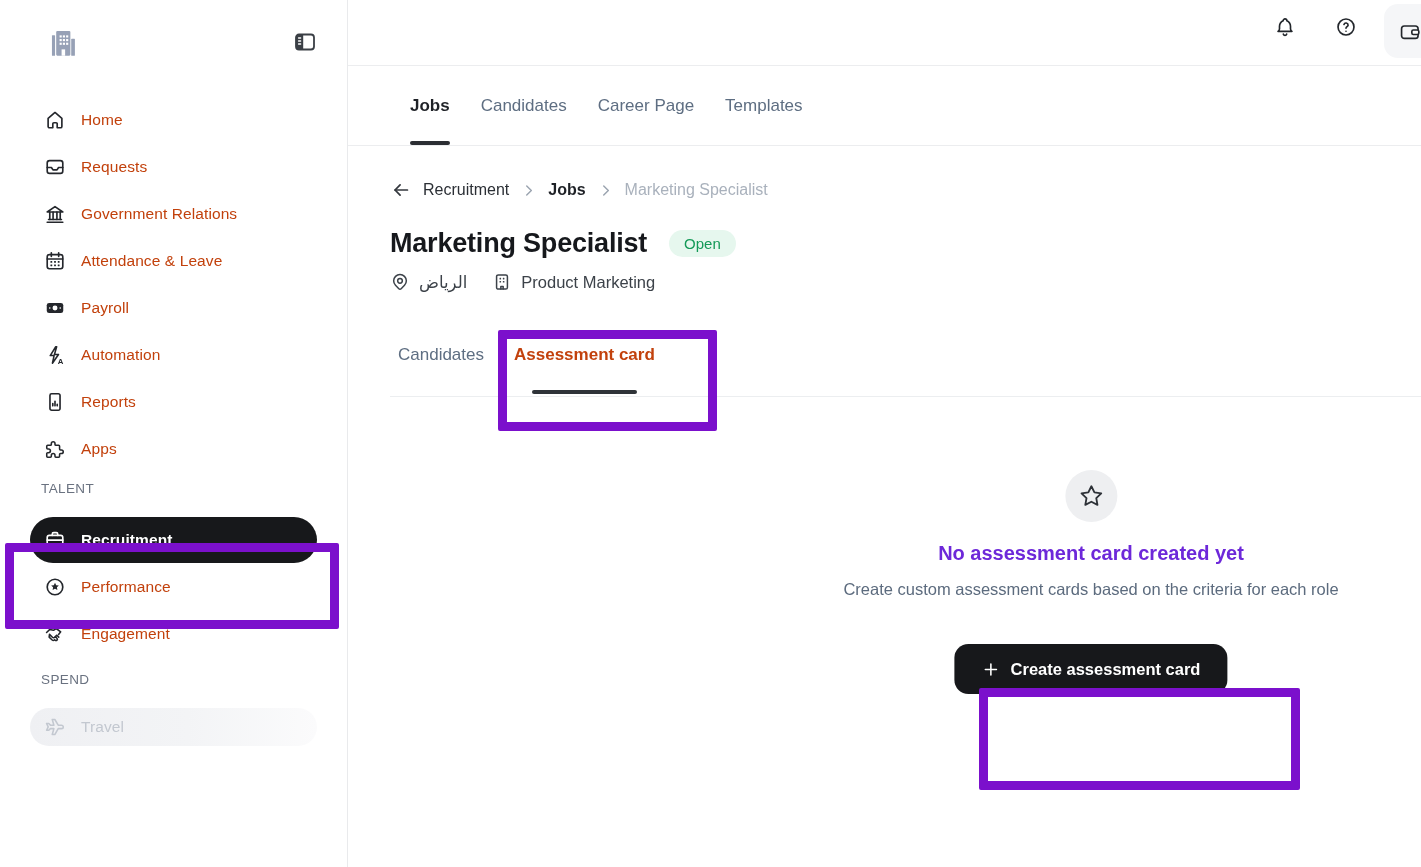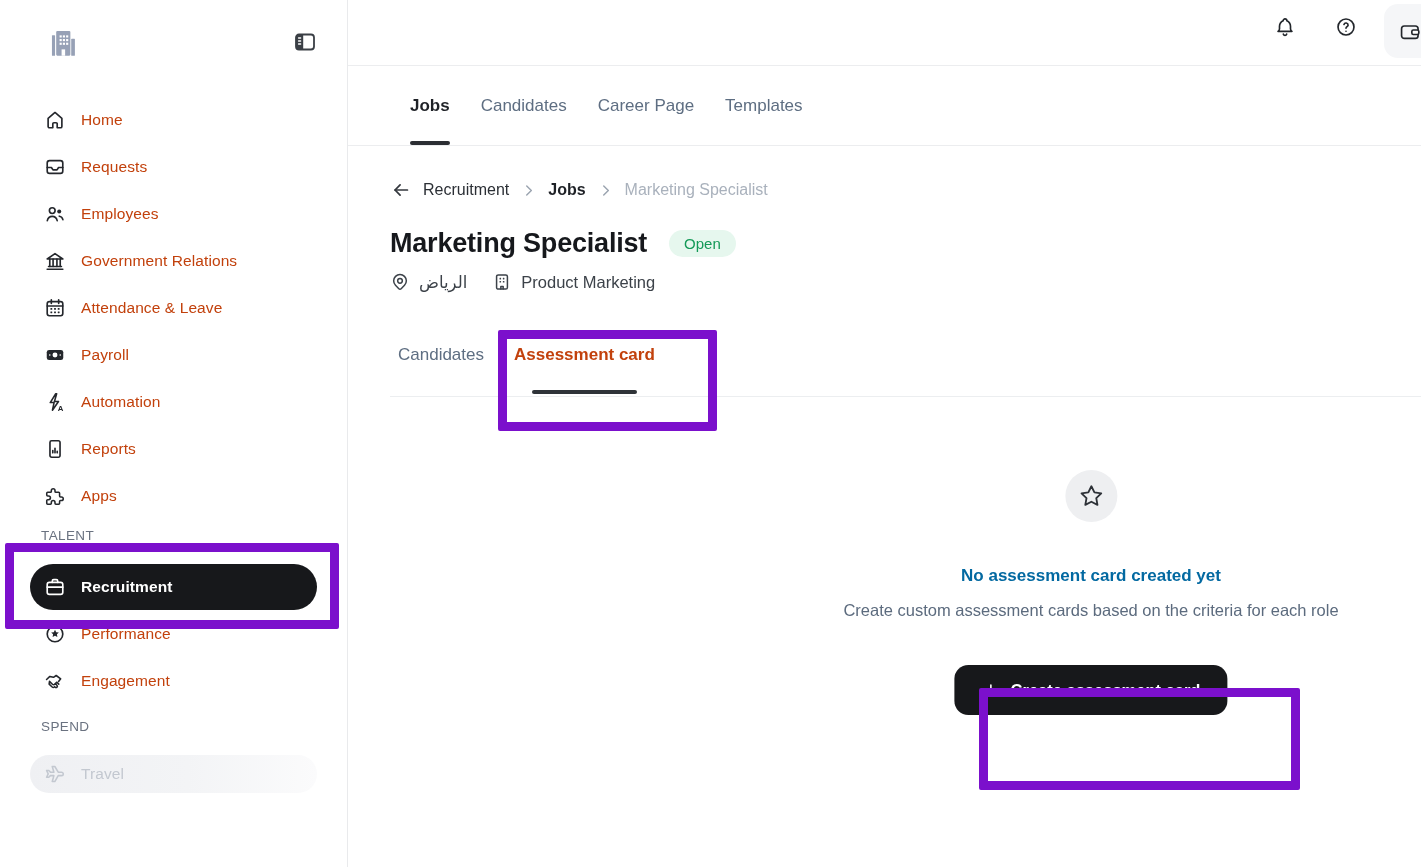--- a/index.html
+++ b/index.html
@@ -59,21 +59,21 @@
 
   .secondary-tabs { margin-top:38px; display:flex; gap:30px; height:64px; padding-left:8px; border-bottom:1px solid #eceef0; }
   .stab { position:relative; padding-top:12px; font-size:17px; font-weight:500; color:#5e6e82; cursor:pointer; display:flex; justify-content:center; }
   .stab.active { color:#c2410c; font-weight:600; }
   .stab.active .stab-underline { position:absolute; bottom:2px; width:105px; height:4.5px; border-radius:3px; background:#2f3338; }
 
   .content-body { position:relative; height:467px; }
   .empty-state { position:absolute; top:73px; left:743px; transform:translateX(-50%); display:flex; flex-direction:column; align-items:center; }
   .star-circle { width:52px; height:52px; border-radius:50%; background:#eeeff1; display:flex; align-items:center; justify-content:center; color:#2e3238; }
   .star-circle svg { width:26px; height:26px; }
-  .empty-title { margin-top:44px; font-size:17px; font-weight:700; color:#0369a1; white-space:nowrap; }
+  .empty-title { margin-top:20px; font-size:20px; font-weight:700; color:#6d28d9; white-space:nowrap; }
   .empty-desc { margin-top:15px; font-size:16.5px; color:#5c6b7e; white-space:nowrap; }
   .create-btn { margin-top:45px; height:50px; padding:0 27px; background:var(--active-pill,#17181b); color:#fff; border:none; border-radius:14px;
                 display:flex; align-items:center; gap:10px; font-size:16.5px; font-weight:600; font-family:inherit; cursor:pointer; white-space:nowrap; }
   .create-btn .plus { width:19px; height:19px; color:#fff; }
 
   
   .annotation { position:absolute; border:9px solid var(--annotation,#7b10cc); border-radius:2px; z-index:40; pointer-events:none; }
   .anno-recruitment { left:5px; top:543px; width:334px; height:86px; }
   .anno-assessment { left:498px; top:330px; width:219px; height:101px; }
   .anno-create { left:979px; top:688px; width:321px; height:102px; }
@@ -133,31 +133,20 @@
       <div class="nav-item">
         <span class="nicon">
           <svg viewBox="0 0 24 24" fill="none" stroke="currentColor" stroke-width="1.8" stroke-linecap="round" stroke-linejoin="round">
               <rect x="3.5" y="5" width="17" height="14" rx="2.6"></rect>
               <path d="M3.5 12.5h4.6l1.7 2.7h4.4l1.7-2.7h4.6"></path>
             </svg>
         </span>
         <span class="nlabel">Requests</span>
       </div>
 
-      <div class="nav-item">
-        <span class="nicon">
-          <svg viewBox="0 0 24 24" fill="none" stroke="currentColor" stroke-width="1.8" stroke-linecap="round" stroke-linejoin="round">
-              <circle cx="9" cy="8.3" r="3.1"></circle>
-              <path d="M3.6 19.2c.7-3 2.7-4.6 5.4-4.6s4.7 1.6 5.4 4.6"></path>
-              <circle cx="16.6" cy="9.3" r="2.2" fill="currentColor" stroke="none"></circle>
-              <path d="M16.7 14.4c2.2.3 3.4 1.7 3.9 3.8"></path>
-            </svg>
-        </span>
-        <span class="nlabel">Employees</span>
-      </div>
 
       <div class="nav-item">
         <span class="nicon">
           <svg viewBox="0 0 24 24" fill="none" stroke="currentColor" stroke-width="1.8" stroke-linecap="round" stroke-linejoin="round">
               <path d="M3.5 21h17"></path>
               <path d="M5 18h14"></path>
               <path d="M6.3 10v8M9.9 10v8M14.1 10v8M17.7 10v8"></path>
               <path d="M3.5 9.8 12 4l8.5 5.8z"></path>
             </svg>
         </span>

